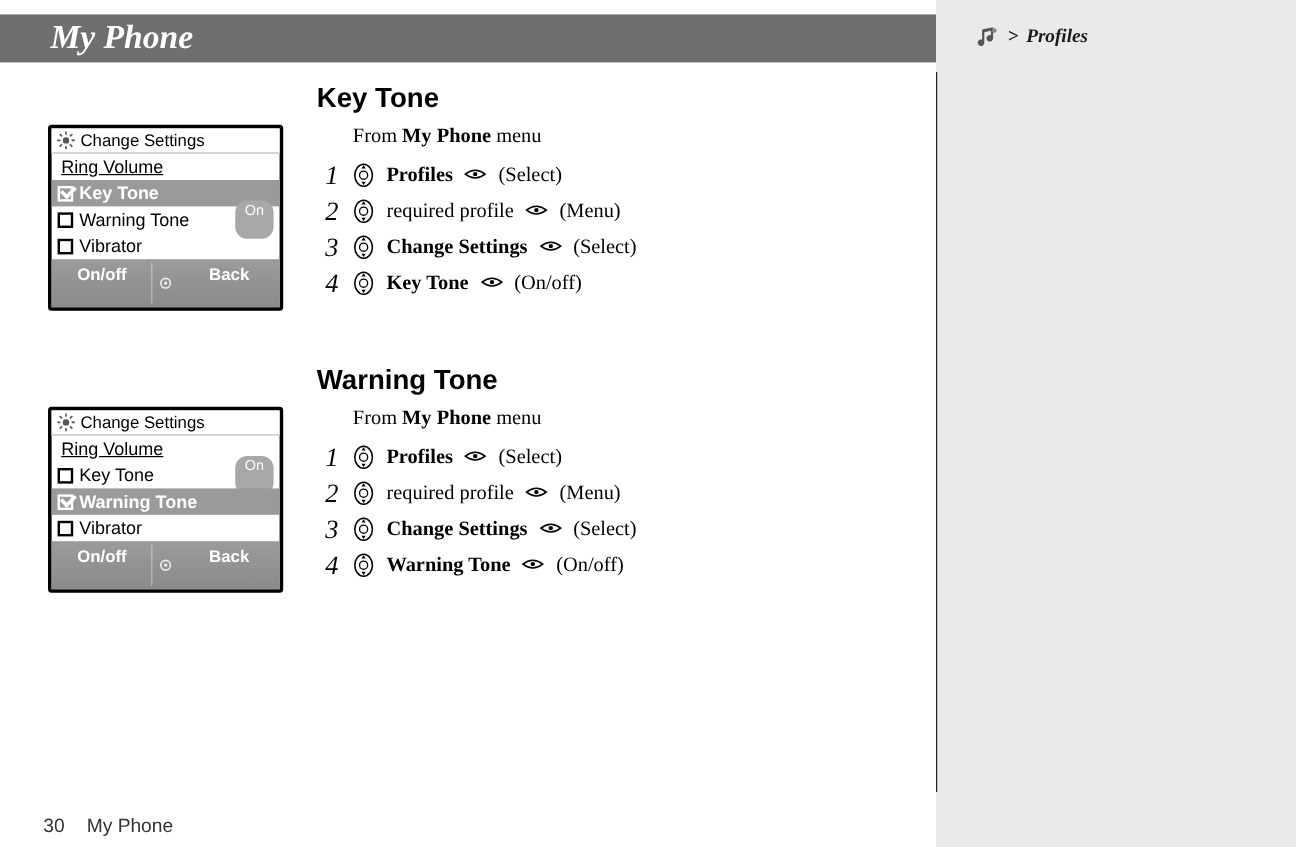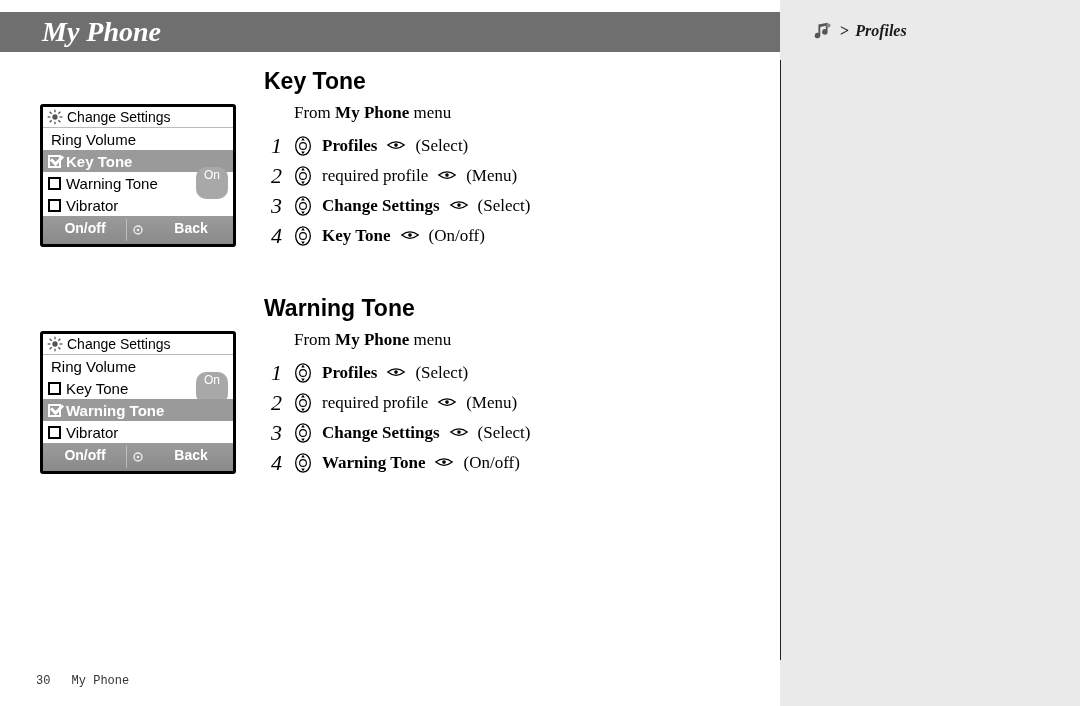--- a/index.html
+++ b/index.html
@@ -138,24 +138,24 @@
   .screen .row .pill {
     background: #a8a8a8;
     color: #fff;
     border-radius: 10px;
     font-size: 12px;
     padding: 0 8px;
     height: 32px;
     line-height: 16px;
     font-family: Arial, sans-serif;
   }
-  .screen .row.no-cb { padding-left: 8px; }
+  .screen .row.no-cb { padding-left: 8px; text-decoration: underline; }
   .screen .softkeys {
     display: flex;
-    height: 28px;
+    height: 40px;
     background: linear-gradient(#9b9b9b, #8a8a8a);
     color: #fff;
     font-weight: bold;
     font-family: Arial, sans-serif;
     font-size: 14px;
   }
   .screen .softkeys .sk {
     flex: 1;
     text-align: center;
     line-height: 24px;
@@ -213,24 +213,24 @@
     margin-right: 2px;
   }
   .nav-icon, .sel-icon {
     width: 22px; height: 22px;
     flex-shrink: 0;
   }
 
   
   .footer {
     position: absolute;
-    left: 36px; bottom: 18px;
-    font-size: 12px;
+    left: 36px; bottom: 8px;
+    font-size: 16px;
     color: #333;
-    font-family: Liberation Mono, monospace;
+    font-family: Liberation Sans, sans-serif;
   }
   .footer .pn { margin-right: 14px; }
 
   b { font-weight: bold; }
 </style>
 </head>
 <body>
 
 <div class="page">
 

